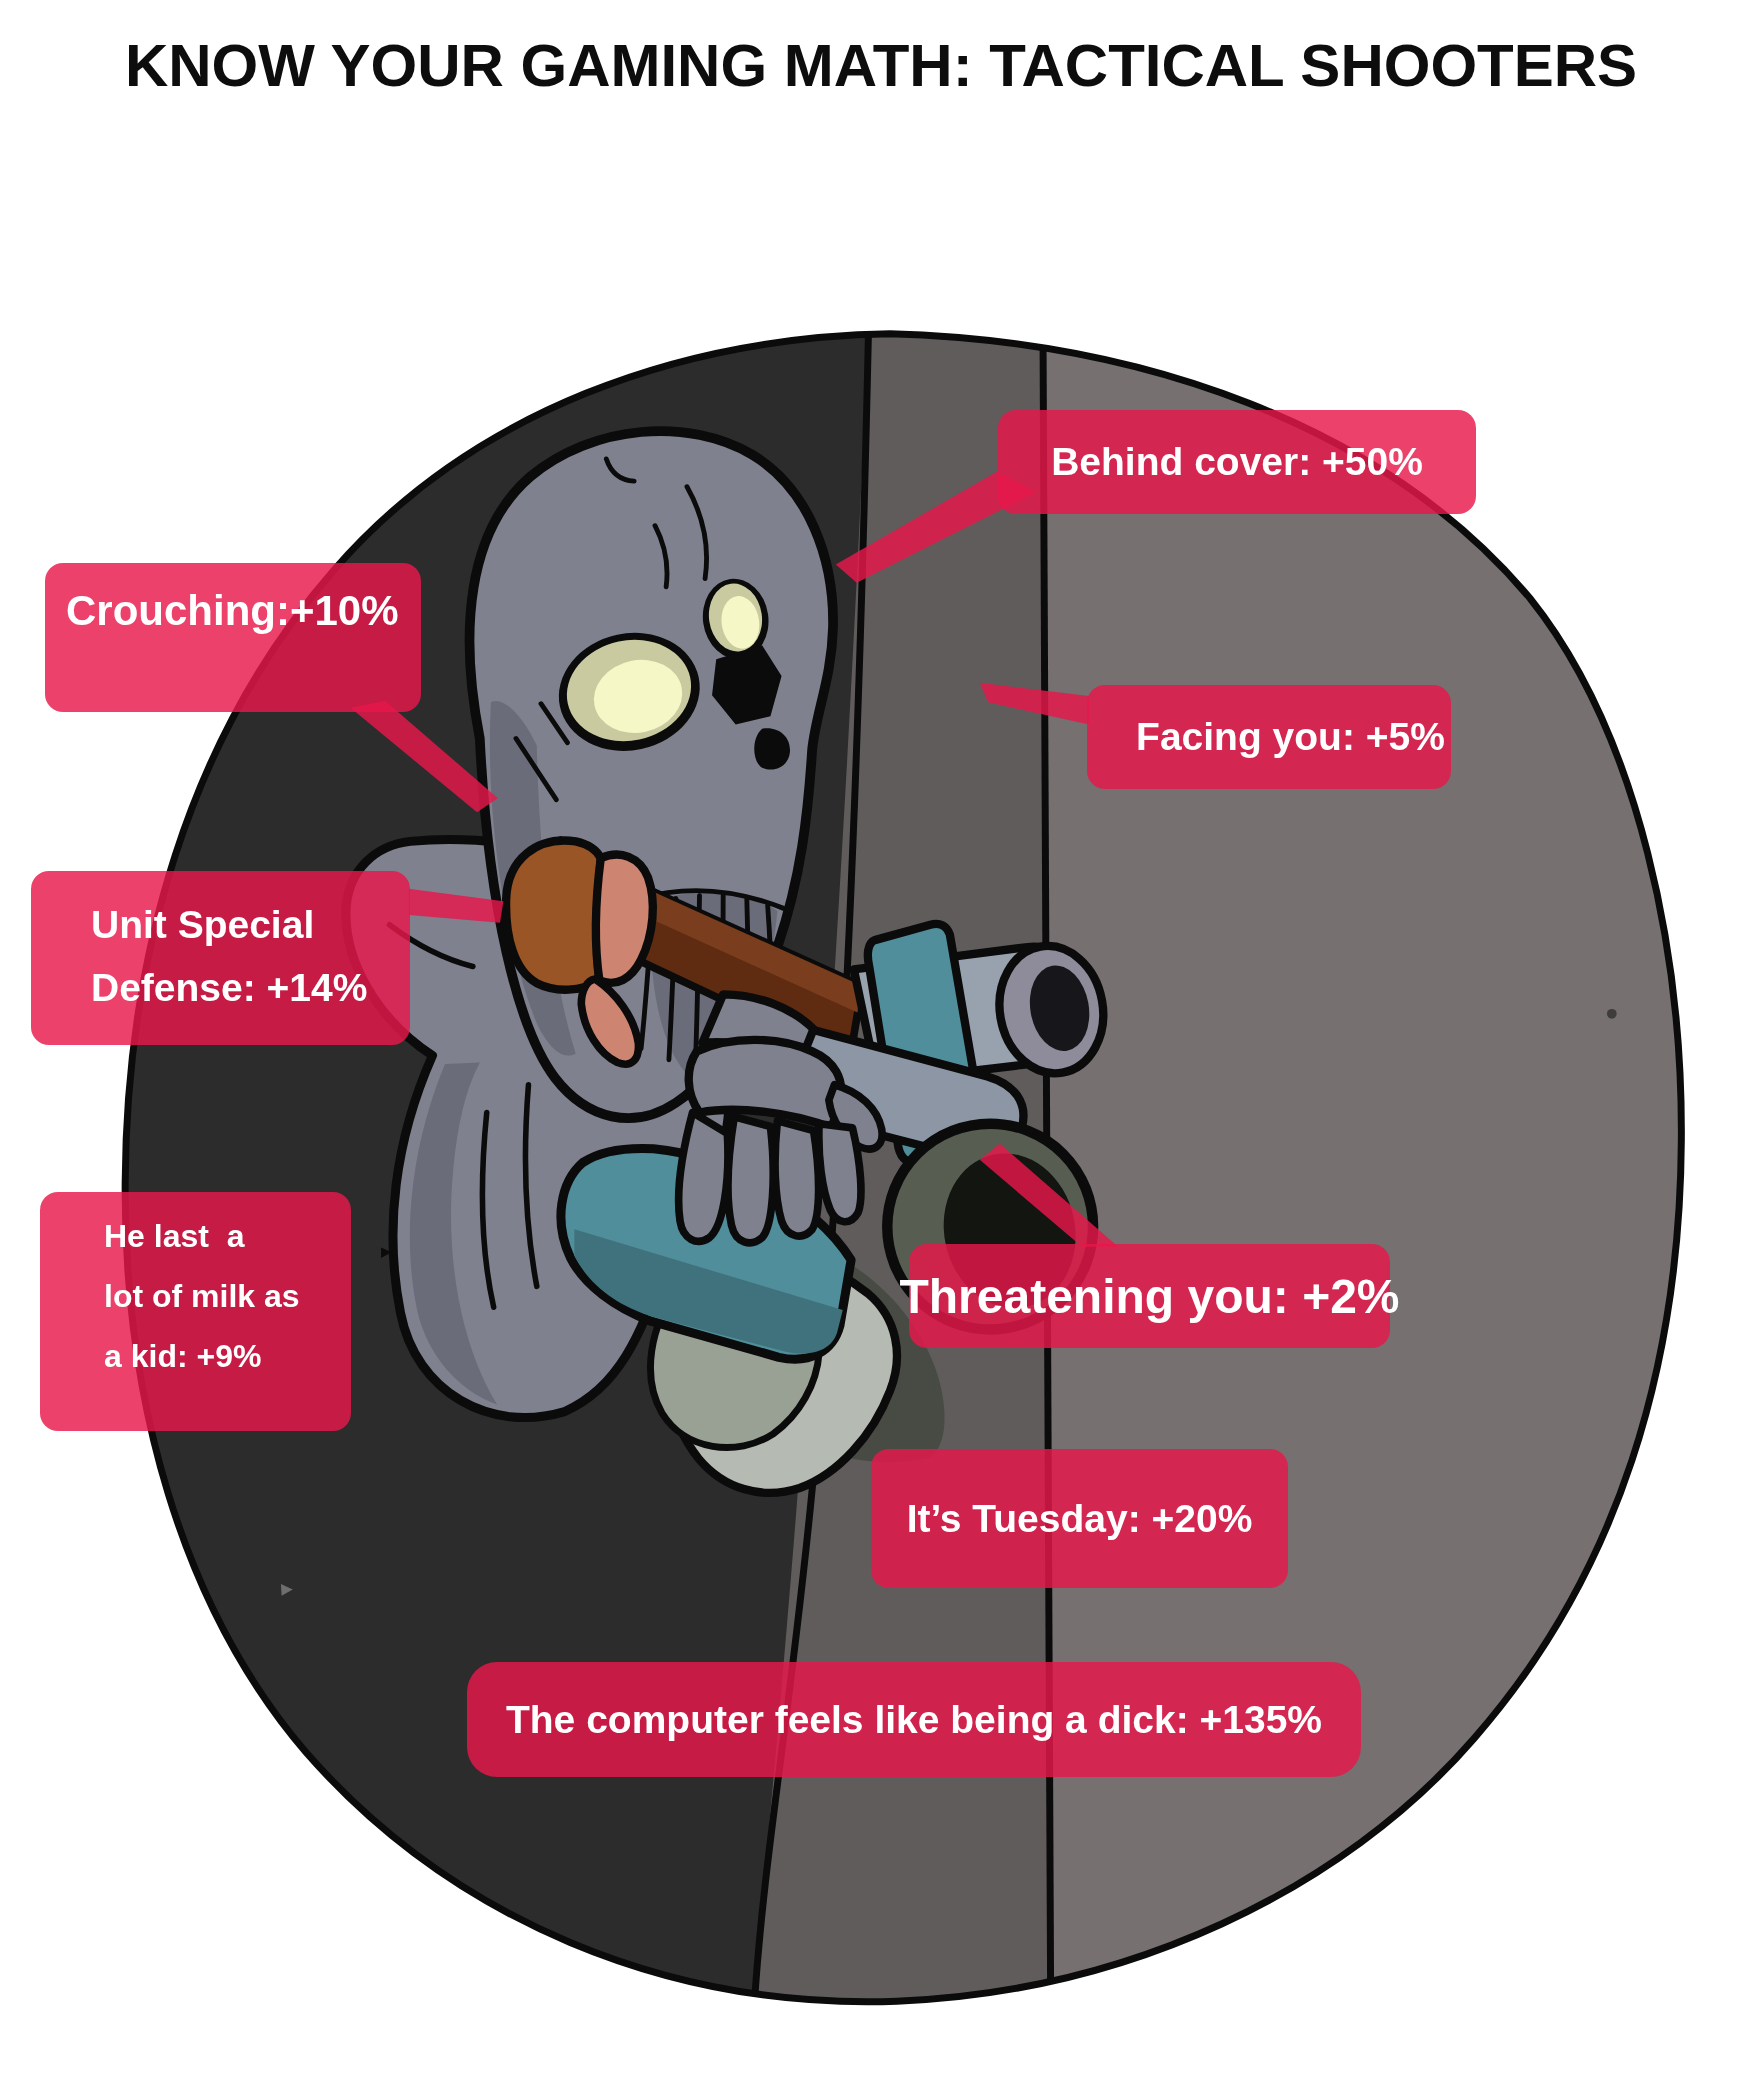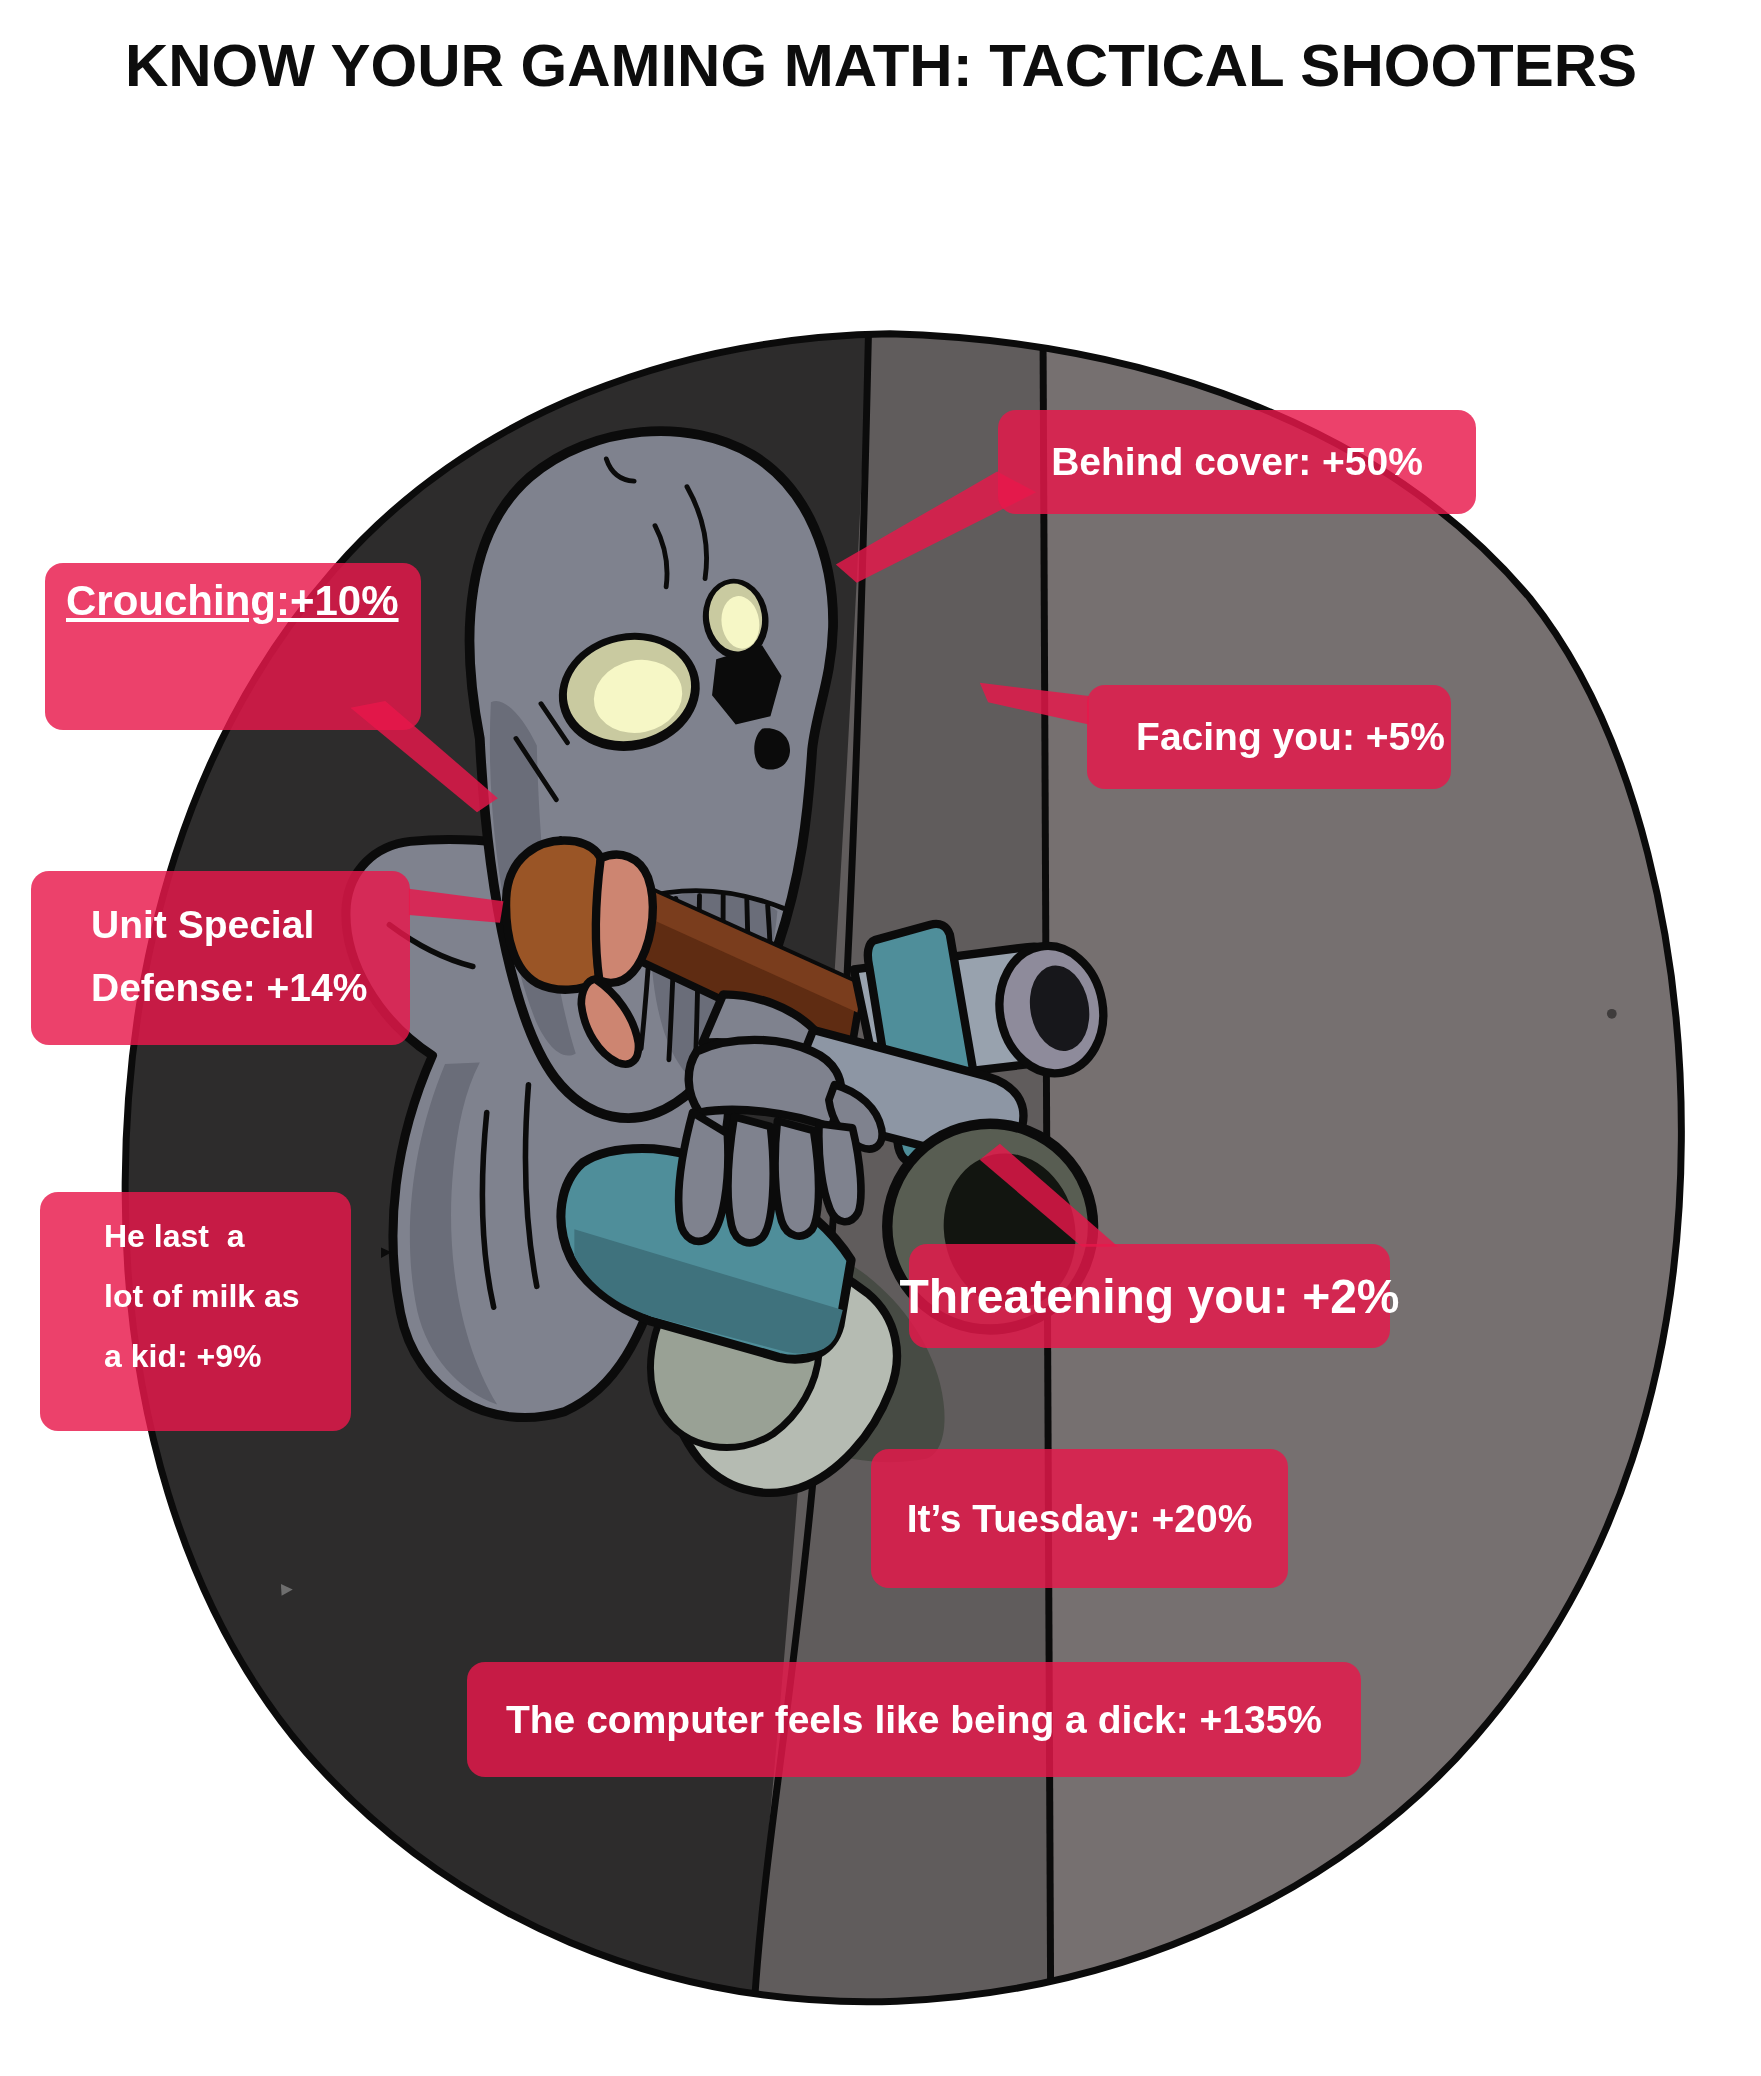--- a/index.html
+++ b/index.html
@@ -213,21 +213,21 @@
       <polygon points="1566,1001 1566,1042 1421,1010 1409,982"></polygon>
       <polygon points="588,1278 588,1316 719,1327 724,1296"></polygon>
       <polygon points="1556,1793 1608,1793 1438,1645 1409,1668"></polygon>
     </g>
   </svg>
 
   <div class="callout center" style="left:998px;top:410px;width:478px;height:104px;font-size:39px;">
     <span>Behind cover: +50%</span>
   </div>
 
-  <div class="callout" style="left:45px;top:563px;width:376px;height:167px;font-size:42px;padding:14px 0 0 21px;text-decoration:underline;">
+  <div class="callout" style="left:45px;top:563px;width:376px;height:149px;font-size:42px;padding:24px 0 0 21px;">
     <span>Crouching:+10%</span>
   </div>
 
   <div class="callout center" style="left:1087px;top:685px;width:364px;height:104px;font-size:39px;padding-left:43px;">
     <span>Facing you: +5%</span>
   </div>
 
   <div class="callout" style="left:31px;top:871px;width:379px;height:174px;font-size:39px;padding:22px 0 0 60px;line-height:63px;">
     <span class="line">Unit Special</span>
     <span class="line">Defense: +14%</span>
@@ -241,18 +241,18 @@
   </div>
 
   <div class="callout center" style="left:909px;top:1244px;width:481px;height:104px;font-size:48px;">
     <span>Threatening you: +2%</span>
   </div>
 
   <div class="callout center" style="left:871px;top:1449px;width:417px;height:139px;font-size:39px;">
     <span>It’s Tuesday: +20%</span>
   </div>
 
-  <div class="callout center" style="left:467px;top:1662px;width:894px;height:115px;font-size:39px;">
+  <div class="callout center" style="left:467px;top:1662px;width:894px;height:115px;font-size:39px;border-radius:30px;">
     <span>The computer feels like being a dick: +135%</span>
   </div>
 
 </div>
 
 
 </body></html>

